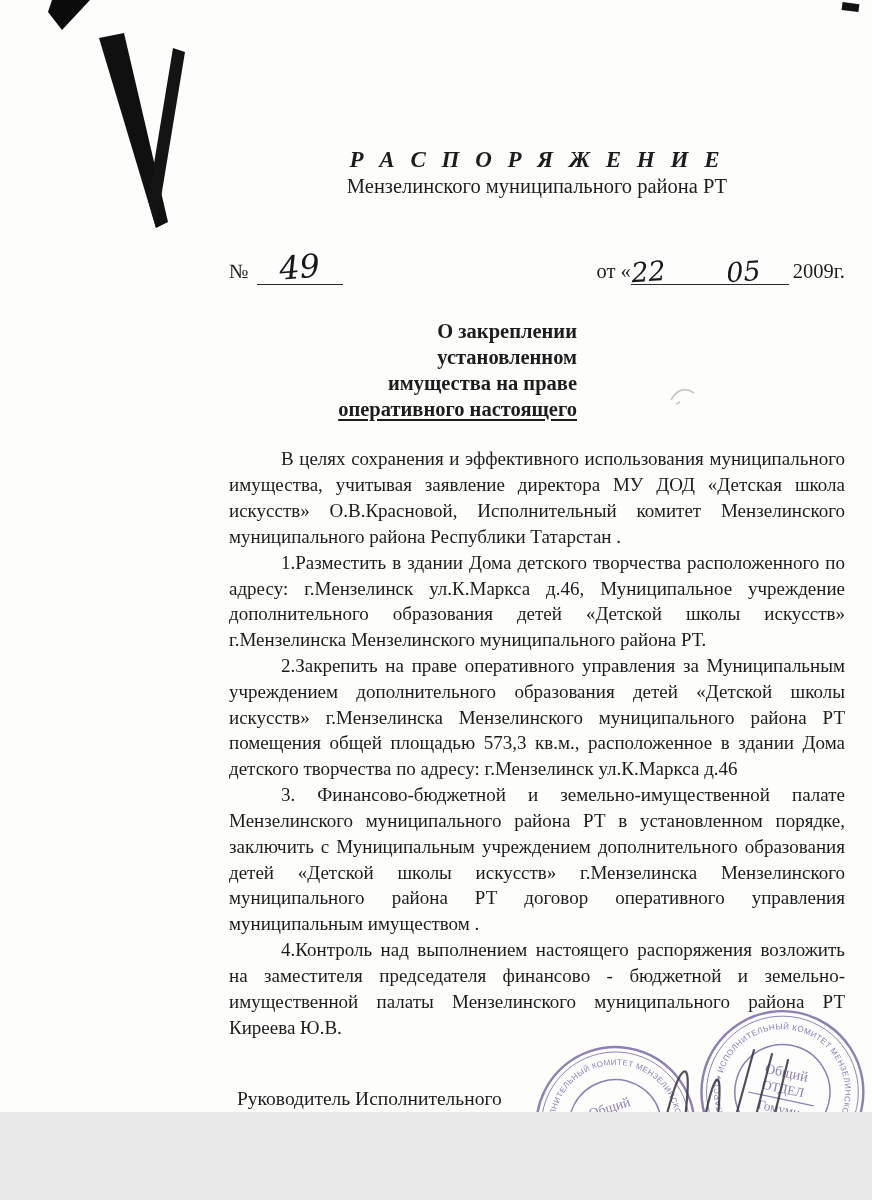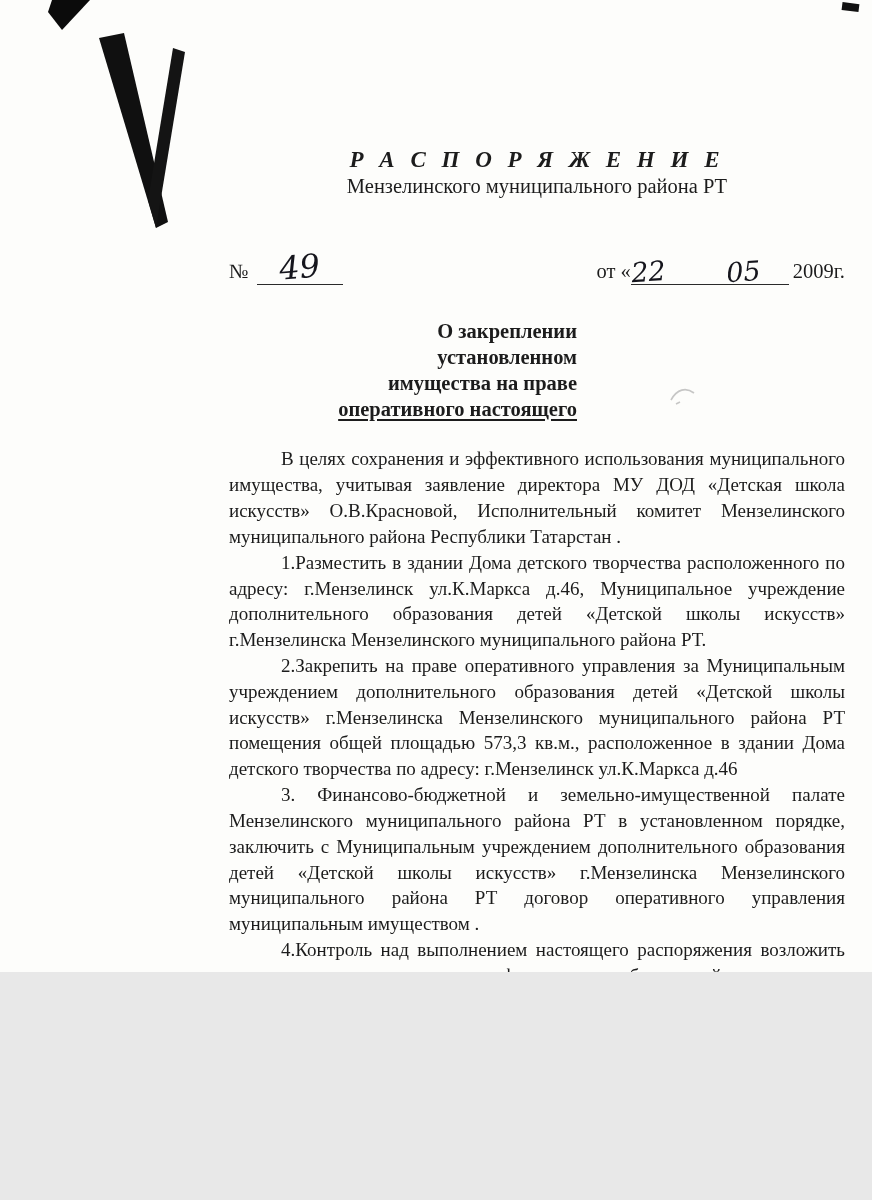--- a/index.html
+++ b/index.html
@@ -1,17 +1,17 @@
 <!DOCTYPE html>
 <html><head>
 <meta charset="utf-8">
 <style>
   html,body { margin:0; padding:0; background:#e8e8e8; }
   .page {
-    position:relative; width:872px; height:972px; margin:0 auto;
+    position:relative; width:872px; height:1112px; margin:0 auto;
     background:#fdfdfb; overflow:hidden;
     font-family:"Liberation Serif", serif; color:#1c1c1c;
   }
   .content { position:absolute; left:229px; top:0; width:616px; }
 
   .title {
     margin-top:147px; text-align:center;
     font-weight:bold; font-style:italic;
     font-size:23px; letter-spacing:5px; white-space:nowrap;
   }
@@ -121,21 +121,21 @@
       <p>В целях сохранения и эффективного использования муниципального имущества, учитывая заявление директора МУ ДОД «Детская школа искусств» О.В.Красновой,  Исполнительный комитет Мензелинского муниципального района Республики Татарстан .</p>
       <p class="gap">1.Разместить  в здании Дома детского творчества расположенного по адресу: г.Мензелинск ул.К.Маркса д.46, Муниципальное учреждение дополнительного образования детей «Детской школы искусств»  г.Мензелинска Мензелинского муниципального района РТ.</p>
       <p>2.Закрепить на праве оперативного управления за Муниципальным учреждением дополнительного образования детей «Детской школы искусств»  г.Мензелинска Мензелинского муниципального района РТ помещения общей площадью 573,3 кв.м., расположенное в здании Дома детского творчества  по адресу: г.Мензелинск ул.К.Маркса д.46</p>
       <p>3. Финансово-бюджетной и земельно-имущественной палате Мензелинского муниципального района РТ  в установленном порядке, заключить с Муниципальным учреждением дополнительного образования детей «Детской школы искусств» г.Мензелинска Мензелинского муниципального района РТ договор оперативного управления муниципальным имуществом .</p>
       <p>4.Контроль над выполнением настоящего распоряжения возложить на заместителя председателя финансово - бюджетной и земельно-имущественной палаты Мензелинского муниципального района РТ Киреева Ю.В.</p>
     </div>
 
   </div>
 
   <div class="sig-block">
-    <br>
+    <span>Руководитель Исполнительного</span><br>
     <br>
     <span>муниципального района Республики</span><br>
     <span>Мензелинск</span>
   </div>
 
   <div class="stamp stamp-left">
     <svg width="168" height="168" viewBox="0 0 170 170">
       <defs>
         <path id="circA" d="M85,85 m-62,0 a62,62 0 1,1 124,0 a62,62 0 1,1 -124,0"></path>
       </defs>

